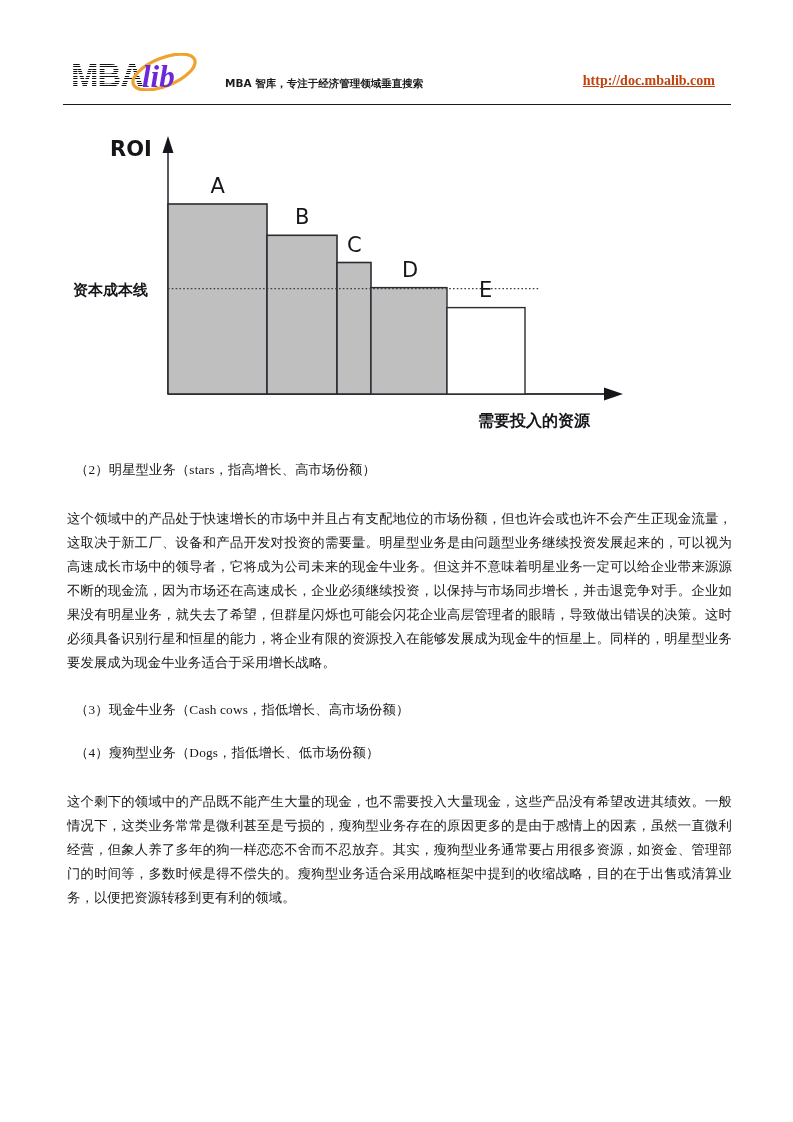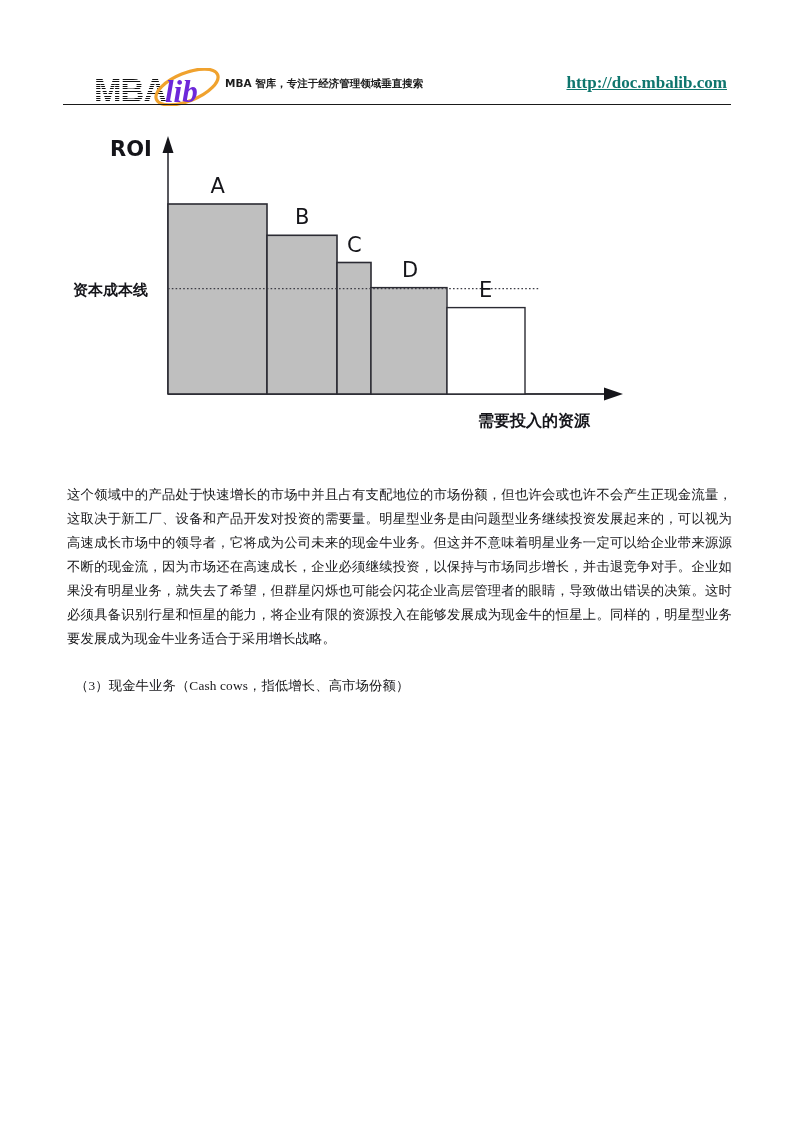--- a/index.html
+++ b/index.html
@@ -27,24 +27,23 @@
   .header {
     position: absolute;
     left: 63px;
     top: 52px;
     width: 668px;
     height: 54px;
   }
   .logo-wrap {
     position: absolute;
     left: 8px;
-    top: 16px;
+    top: 1px;
     width: 135px;
     height: 42px;
-    margin-left: 23px;
   }
   .logo-mba {
     position: absolute;
     left: 0px;
     top: 6px;
     font-family: "Liberation Sans", sans-serif;
     font-weight: bold;
     font-size: 33px;
     letter-spacing: -1px;
     color: #111111;
@@ -83,26 +82,26 @@
     font-family: "DejaVu Sans", "Liberation Sans", sans-serif;
     font-weight: bold;
     font-size: 10.5px;
     color: #1c1c1c;
     letter-spacing: 0px;
     white-space: nowrap;
     margin-left: 24px;
   }
   .site-url {
     position: absolute;
-    right: 4px;
+    right: 16px;
     top: 21px;
     font-family: "Liberation Serif", serif;
     font-weight: bold;
-    font-size: 17px;
-    color: #0f766e;
+    font-size: 14px;
+    color: #c2410c;
     white-space: nowrap;
   }
   .header-rule {
     position: absolute;
     left: 63px;
     top: 104px;
     width: 668px;
     height: 0;
     border-top: 1.6px solid #1a1a1a;
   }
@@ -199,23 +198,26 @@
       <text id="lbl-c" x="284.0" y="123.5" font-family="'DejaVu Sans','Liberation Sans',sans-serif" font-size="21" fill="#15151a">C</text>
       <text id="lbl-d" x="339.0" y="148.6" font-family="'DejaVu Sans','Liberation Sans',sans-serif" font-size="21" fill="#15151a">D</text>
       <text id="lbl-e" x="416.0" y="168.6" font-family="'DejaVu Sans','Liberation Sans',sans-serif" font-size="21" fill="#15151a">E</text>
 
       <text id="lbl-x" x="415" y="298" font-family="'DejaVu Sans','Liberation Sans',sans-serif" font-size="16" font-weight="bold" fill="#15151a">需要投入的资源</text>
     </svg>
   </div>
 
   <div class="content">
 
+    <p class="heading">（2）明星型业务（stars，指高增长、高市场份额）</p>
 
     <p class="para">这个领域中的产品处于快速增长的市场中并且占有支配地位的市场份额，但也许会或也许不会产生正现金流量，这取决于新工厂、设备和产品开发对投资的需要量。明星型业务是由问题型业务继续投资发展起来的，可以视为高速成长市场中的领导者，它将成为公司未来的现金牛业务。但这并不意味着明星业务一定可以给企业带来源源不断的现金流，因为市场还在高速成长，企业必须继续投资，以保持与市场同步增长，并击退竞争对手。企业如果没有明星业务，就失去了希望，但群星闪烁也可能会闪花企业高层管理者的眼睛，导致做出错误的决策。这时必须具备识别行星和恒星的能力，将企业有限的资源投入在能够发展成为现金牛的恒星上。同样的，明星型业务要发展成为现金牛业务适合于采用增长战略。</p>
 
     <p class="heading">（3）现金牛业务（Cash cows，指低增长、高市场份额）</p>
 
 
-
+    <p class="heading">（4）瘦狗型业务（Dogs，指低增长、低市场份额）</p>
+
+    <p class="para">这个剩下的领域中的产品既不能产生大量的现金，也不需要投入大量现金，这些产品没有希望改进其绩效。一般情况下，这类业务常常是微利甚至是亏损的，瘦狗型业务存在的原因更多的是由于感情上的因素，虽然一直微利经营，但象人养了多年的狗一样恋恋不舍而不忍放弃。其实，瘦狗型业务通常要占用很多资源，如资金、管理部门的时间等，多数时候是得不偿失的。瘦狗型业务适合采用战略框架中提到的收缩战略，目的在于出售或清算业务，以便把资源转移到更有利的领域。</p>
 
   </div>
 
 </div>
 
 </body></html>

